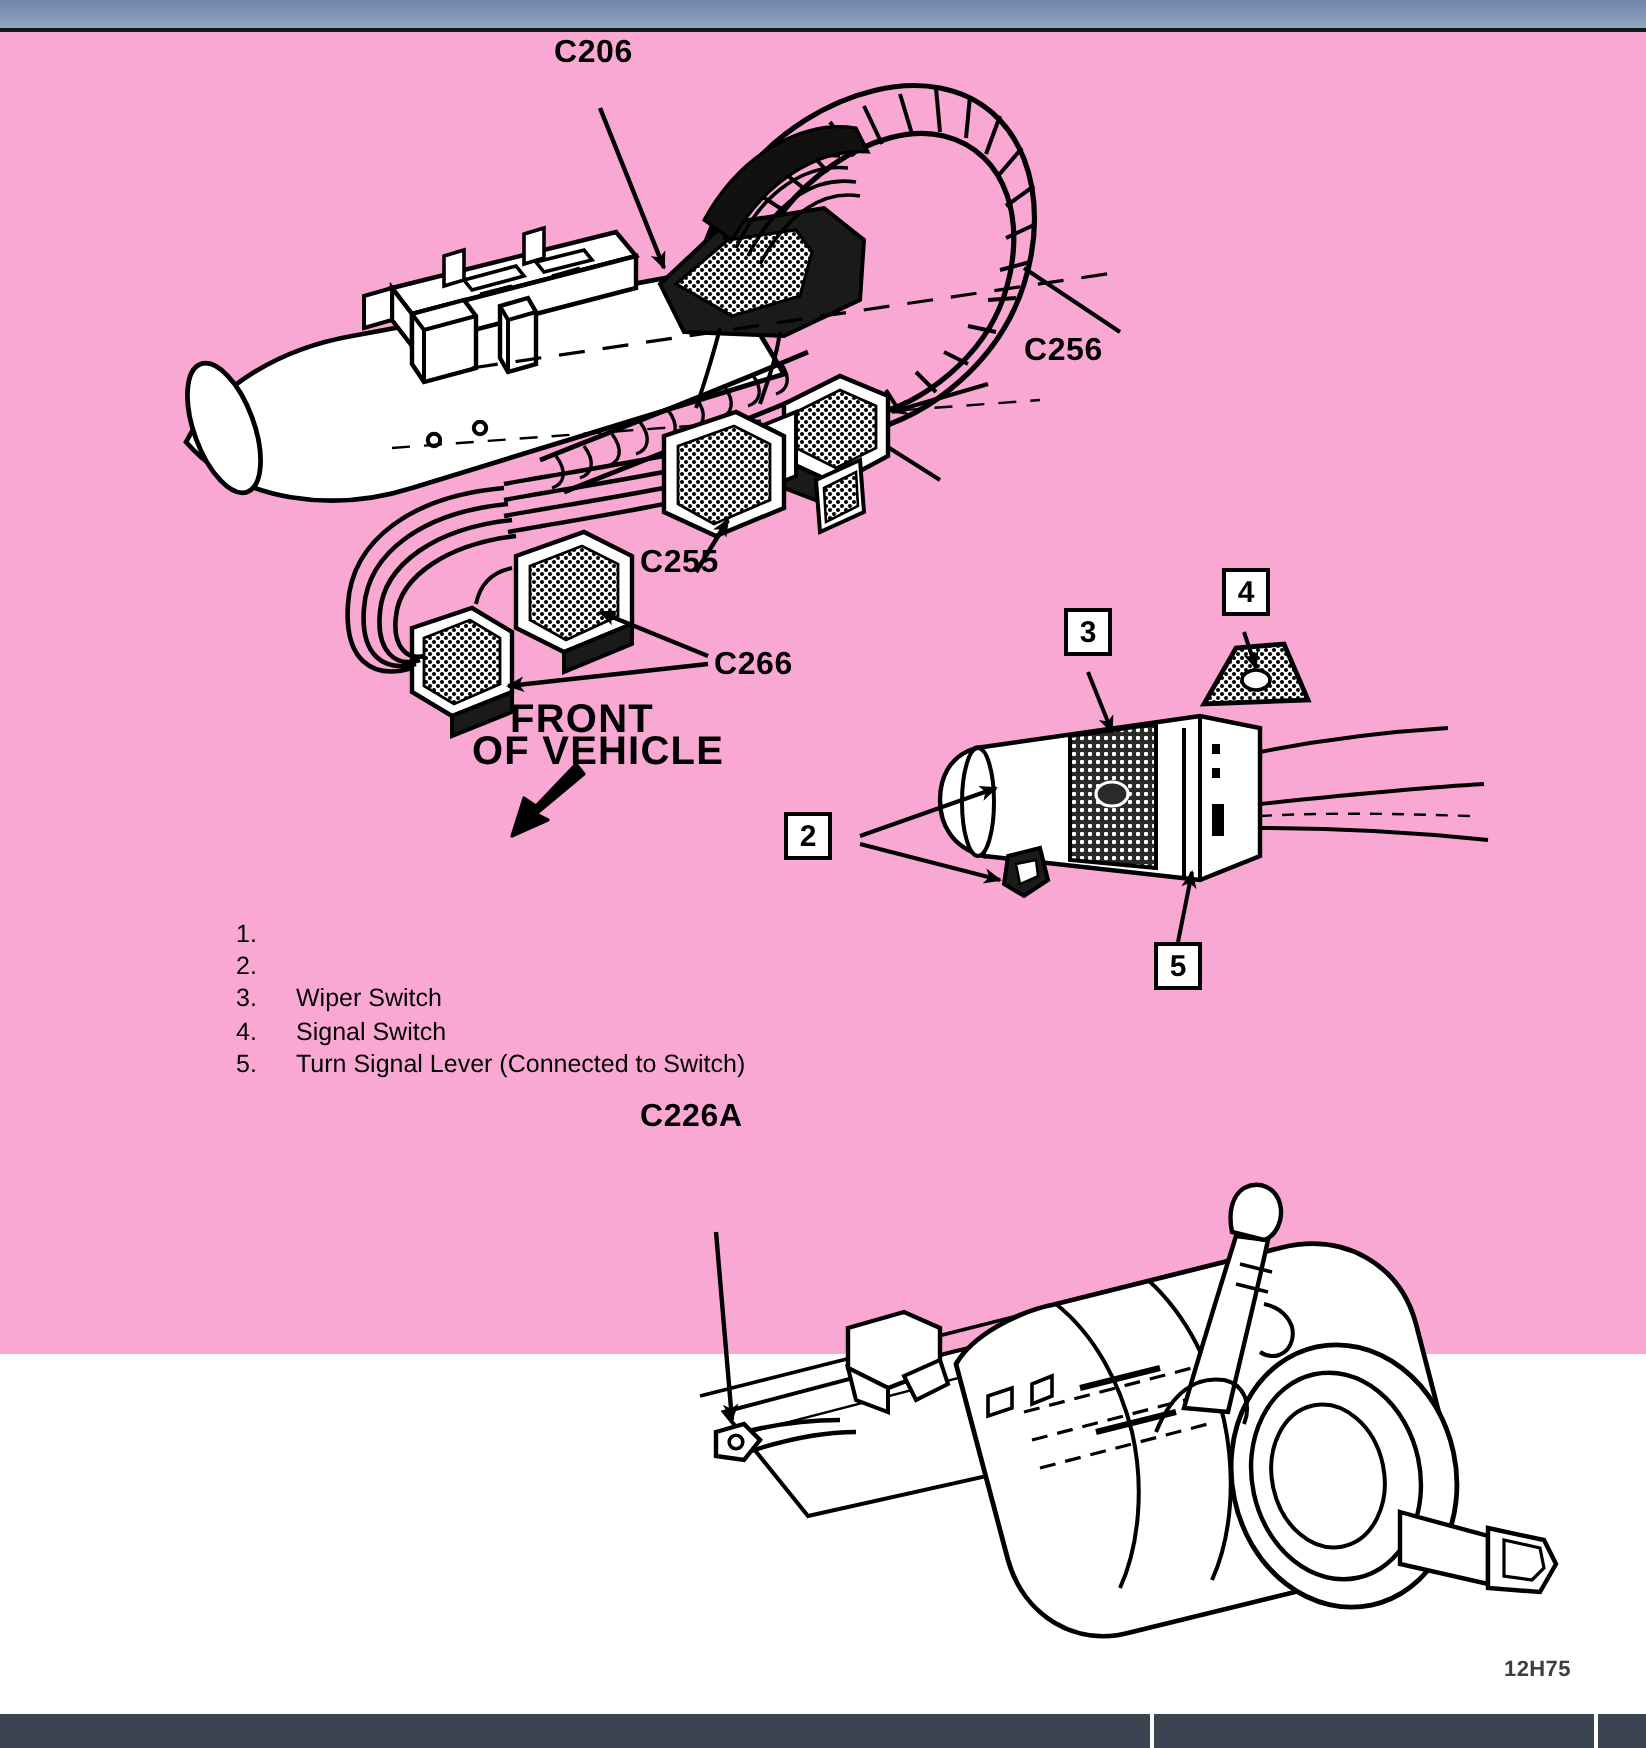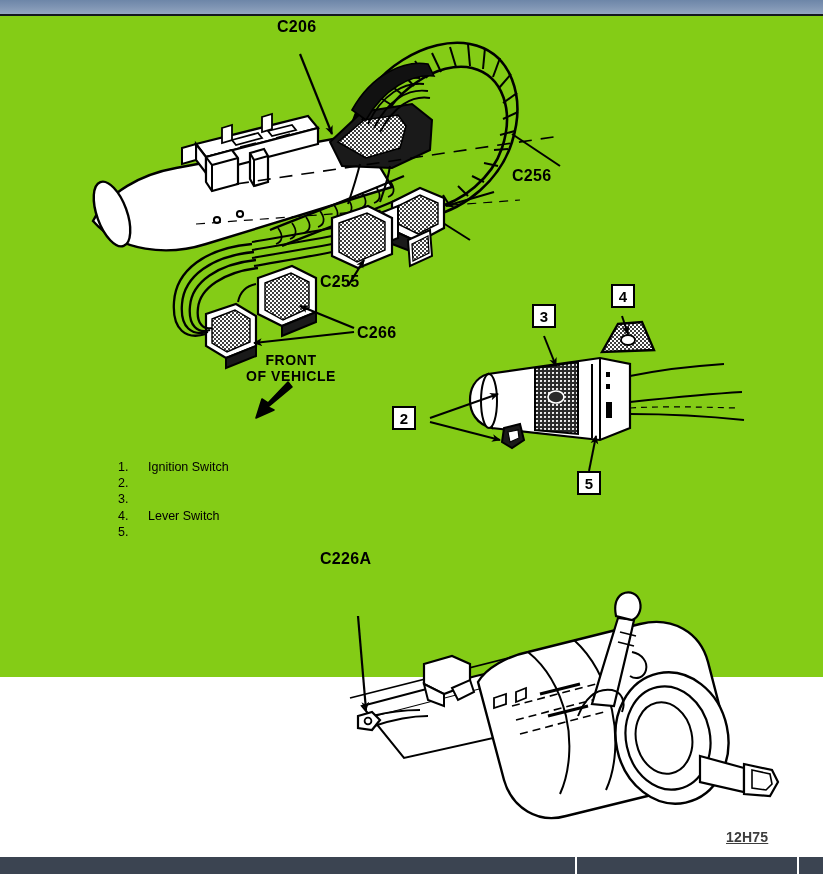--- a/index.html
+++ b/index.html
@@ -36,42 +36,42 @@
     top: 0;
     width: 2px;
     height: 17px;
     background: #ffffff;
   }
   
   .canvas {
     position: absolute;
     left: 0; top: 16px;
     width: 823px; height: 661px;
-    background: #84cc16;
+    background: #f9a8d4;
   }
   svg.art {
     position: absolute;
     left: 0; top: 0;
     width: 823px;
     height: 841px;
   }
   
   .conn-label {
     position: absolute;
     font-family: "Liberation Sans", sans-serif;
     font-size: 16px;
     font-weight: bold;
     color: #000000;
     letter-spacing: 0.3px;
     white-space: nowrap;
   }
   .front-text {
     position: absolute;
     font-family: "Liberation Sans", sans-serif;
-    font-size: 14px;
+    font-size: 20px;
     font-weight: bold;
     color: #000000;
     line-height: 16px;
     letter-spacing: 0.6px;
     text-align: center;
     white-space: nowrap;
   }
   
   .numbox {
     position: absolute;
@@ -105,28 +105,27 @@
   .legend-num {
     width: 30px;
     flex: 0 0 30px;
   }
   .legend-text {
     flex: 1 1 auto;
   }
   
   .figid {
     position: absolute;
-    left: 726px;
+    left: 752px;
     top: 829px;
     font-family: "Liberation Sans", sans-serif;
-    font-size: 14px;
+    font-size: 11px;
     font-weight: bold;
     color: #3d3d3d;
     letter-spacing: 0.2px;
-    text-decoration: underline;
   }
 </style>
 </head>
 <body>
 
 <div id="page">
 
   <div class="topbar"></div>
 
   <div class="canvas">
@@ -411,34 +410,35 @@
     </div>
 
     <div class="numbox" style="left:392px; top:390px;">2</div>
     <div class="numbox" style="left:532px; top:288px;">3</div>
     <div class="numbox" style="left:611px; top:268px;">4</div>
     <div class="numbox" style="left:577px; top:455px;">5</div>
 
     <div class="legend">
       <div class="legend-row">
         <span class="legend-num">1.</span>
-        <span class="legend-text">Ignition Switch</span>
       </div>
       <div class="legend-row">
         <span class="legend-num">2.</span>
       </div>
       <div class="legend-row">
         <span class="legend-num">3.</span>
+        <span class="legend-text">Wiper Switch</span>
       </div>
       <div class="legend-row">
         <span class="legend-num">4.</span>
-        <span class="legend-text">Lever Switch</span>
+        <span class="legend-text">Signal Switch</span>
       </div>
       <div class="legend-row">
         <span class="legend-num">5.</span>
+        <span class="legend-text">Turn Signal Lever (Connected to Switch)</span>
       </div>
     </div>
 
     <span class="figid" style="top:813px;">12H75</span>
 
   </div>
 
   <div class="bottombar">
     <div class="divider" style="left:575px;"></div>
     <div class="divider" style="left:797px;"></div>

